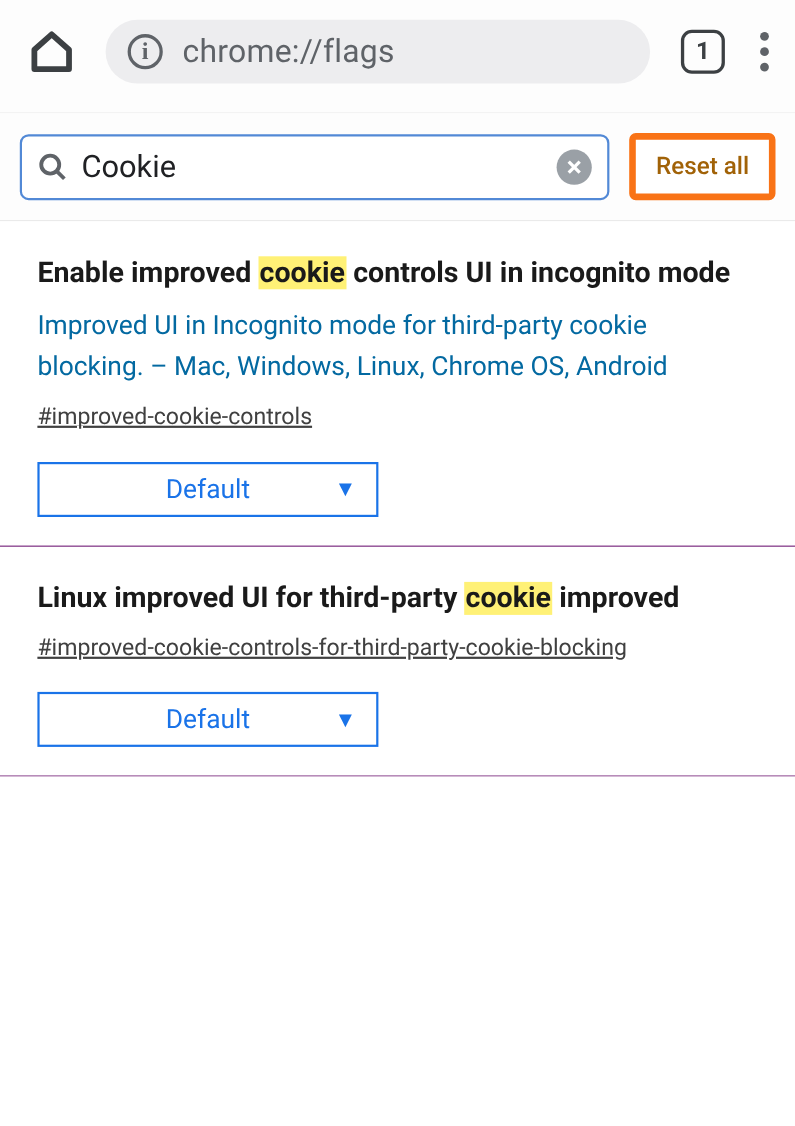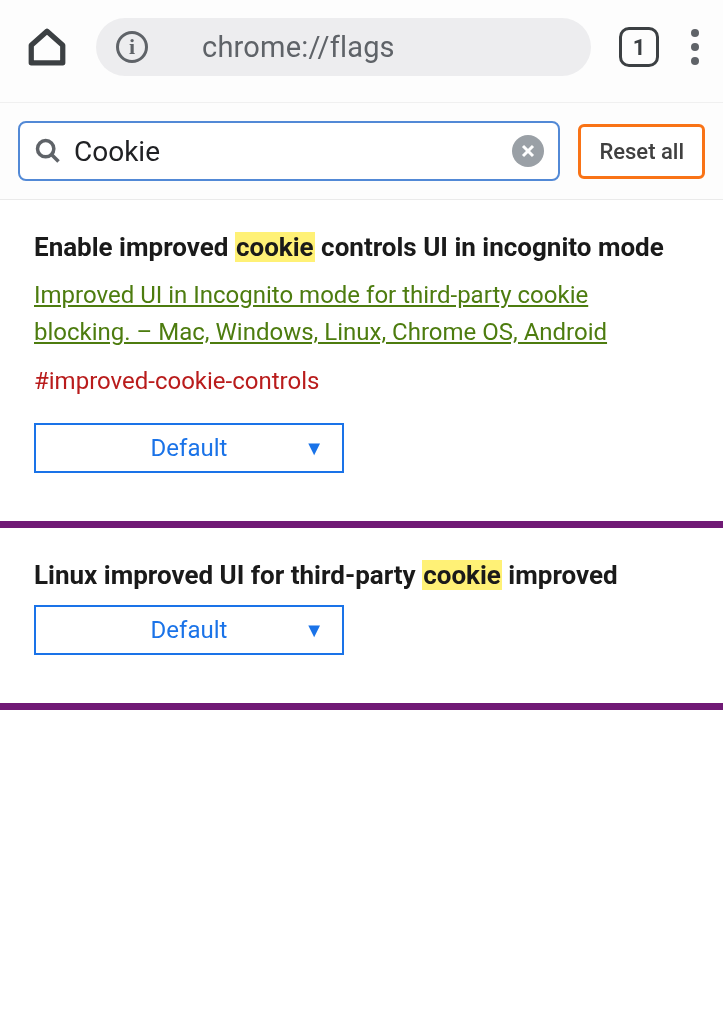--- a/index.html
+++ b/index.html
@@ -48,21 +48,20 @@
       font-family: Georgia, serif;
       font-weight: bold;
       font-size: 22px;
       color: #5f6368;
       line-height: 1;
     }
     .url-text {
       font-size: 29px;
       color: #5f6368;
       letter-spacing: 0.2px;
-      margin-left: 36px;
     }
     .tab-counter {
       width: 40px;
       height: 40px;
       border: 3px solid #3c4043;
       border-radius: 10px;
       display: flex;
       align-items: center;
       justify-content: center;
       font-size: 22px;
@@ -124,58 +123,58 @@
       flex-shrink: 0;
       cursor: pointer;
     }
     .clear-btn svg {
       width: 16px;
       height: 16px;
       stroke: #fff;
       stroke-width: 3;
     }
     .reset-btn {
-      border: 3px solid #f97316;
-      background: #fff;
-      color: #404040;
+      border: 6px solid #f97316;
+      background: #fff;
+      color: #a16207;
       font-size: 22px;
       padding: 12px 18px;
       border-radius: 6px;
       font-weight: 500;
       cursor: pointer;
       font-family: inherit;
     }
     .flags-list {
       padding: 0;
     }
     .flag-item {
-      padding: 28px 34px 48px 34px;
-      border-bottom: 7px solid #701a75;
+      padding: 28px 34px 26px 34px;
+      border-bottom: 1px solid #701a75;
     }
     .flag-title {
       font-size: 26px;
       font-weight: bold;
       color: #1a1a1a;
       line-height: 1.5;
       margin-bottom: 10px;
     }
     .hl {
       background: #fff176;
       padding: 0 1px;
     }
     .flag-desc {
       font-size: 24px;
-      color: #4d7c0f;
+      color: #0369a1;
       line-height: 1.55;
       margin-bottom: 12px;
+    }
+    .flag-slug {
+      font-size: 21px;
+      color: #404040;
       text-decoration: underline;
-    }
-    .flag-slug {
-      font-size: 24px;
-      color: #b91c1c;
       display: inline-block;
       margin-bottom: 24px;
       line-height: 1.5;
       word-break: break-word;
     }
     .flag-select {
       width: 310px;
       height: 50px;
       border: 2px solid #1a73e8;
       display: flex;
@@ -247,19 +246,20 @@
     <div class="flag-select">
       <span class="flag-select-text">Default</span>
       <span class="flag-select-arrow">▼</span>
     </div>
   </div>
 
   <div class="flag-item">
     <div class="flag-title">
       <span>Linux improved UI for third-party </span><span class="hl">cookie</span><span> improved</span>
     </div>
+    <a class="flag-slug">#improved-cookie-controls-for-third-party-cookie-blocking</a>
     <div class="flag-select">
       <span class="flag-select-text">Default</span>
       <span class="flag-select-arrow">▼</span>
     </div>
   </div>
 
 </div>
 
 </body></html>

